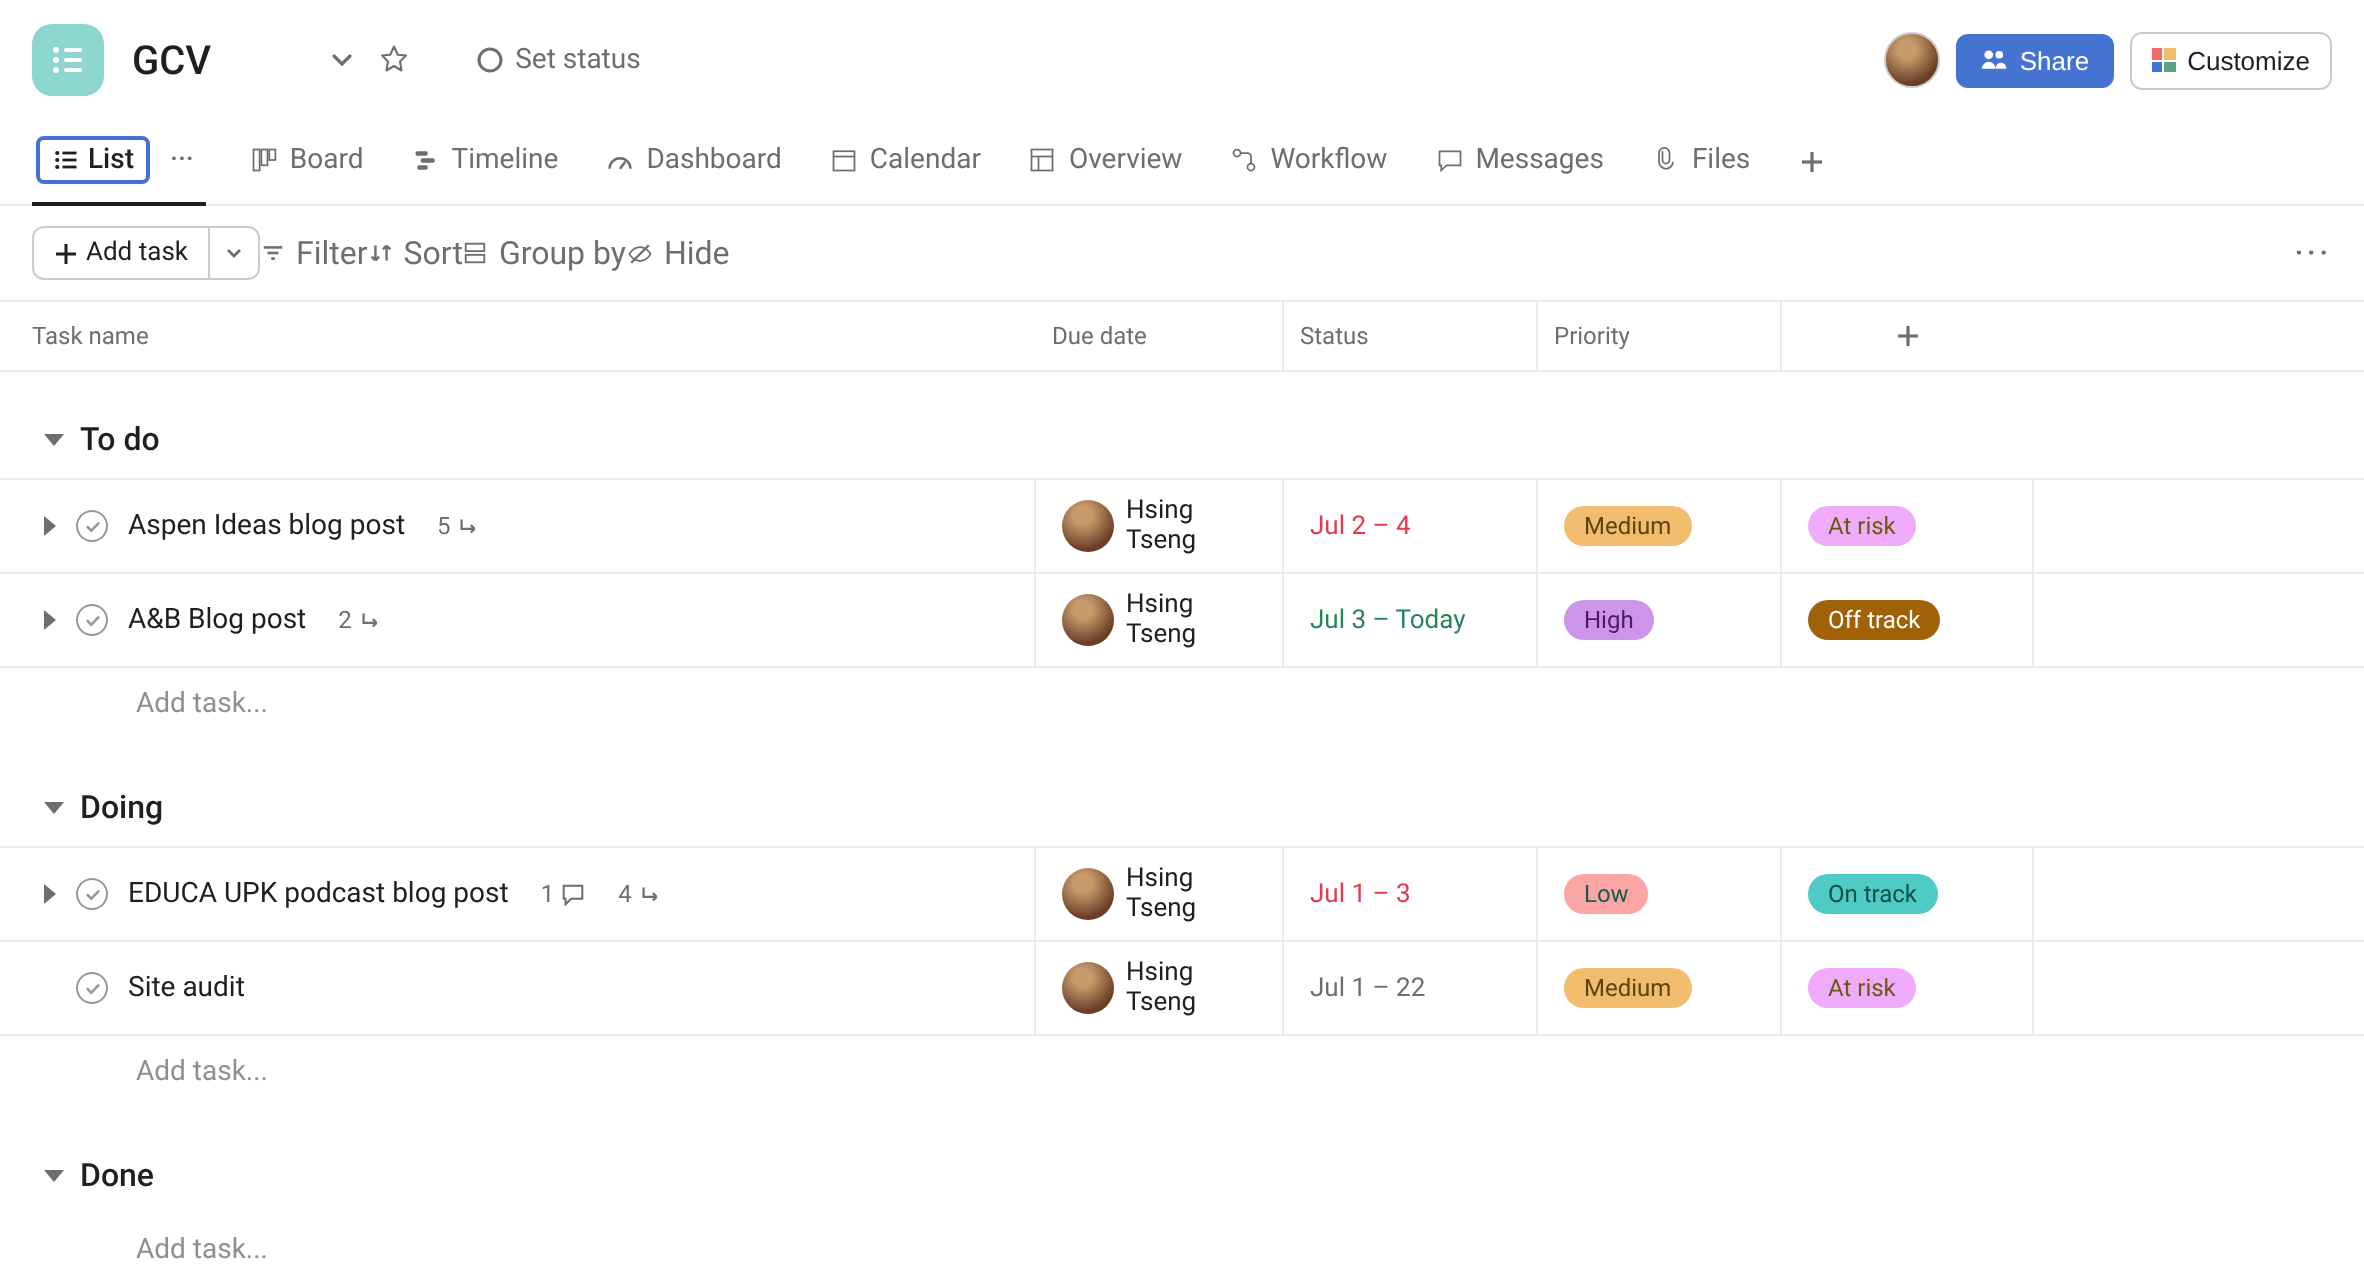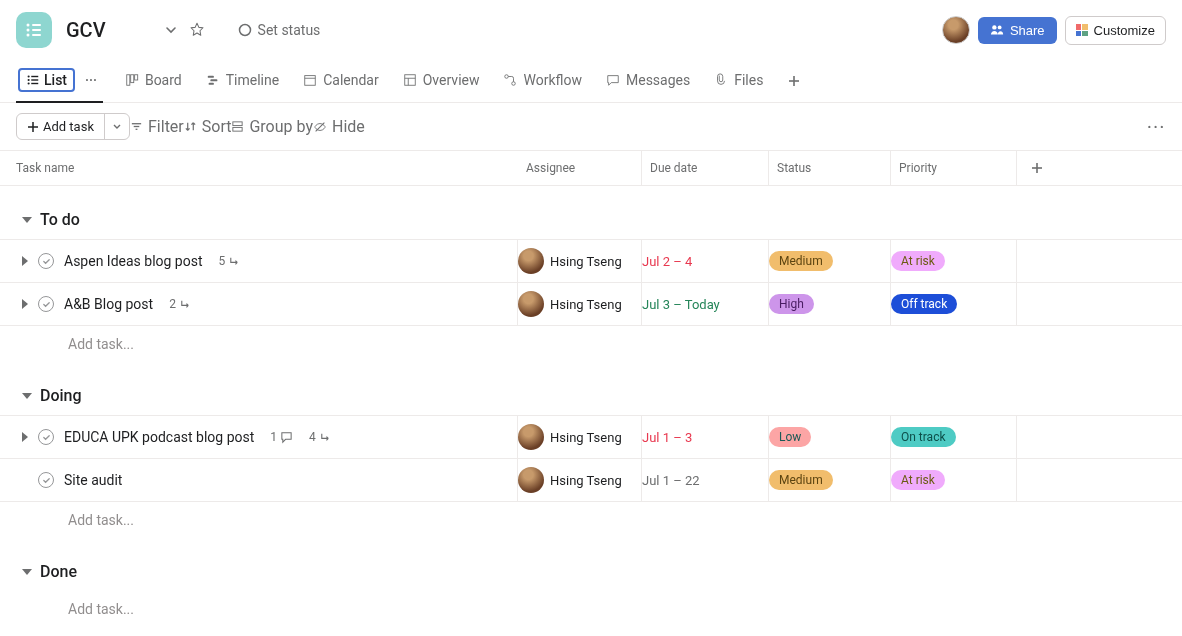--- a/index.html
+++ b/index.html
@@ -35,39 +35,39 @@
 .col-head > div:first-child { padding-left: 16px; border-right: none; }
 .col-head > div:last-child { border-right: none; display: flex; justify-content: center; }
 
 .section { padding-top: 18px; }
 .section-head { display: flex; align-items: center; gap: 8px; padding: 6px 16px 10px 22px; }
 .section-title { font-size: 16px; font-weight: 500; }
 .caret { width: 0; height: 0; border-left: 5px solid transparent; border-right: 5px solid transparent; border-top: 6px solid #6d6e6f; cursor: pointer; }
 .caret-r { width: 0; height: 0; border-top: 5px solid transparent; border-bottom: 5px solid transparent; border-left: 6px solid #6d6e6f; cursor: pointer; }
 
 .row { display: grid; grid-template-columns: 518px 124px 127px 122px 126px 40px; border-top: 1px solid #edeae9; }
-.row > div { padding: 8px 0; border-right: 1px solid #edeae9; display: flex; align-items: center; gap: 6px; min-height: 38px; }
+.row > div { padding: 8px 13px; border-right: 1px solid #edeae9; display: flex; align-items: center; gap: 6px; min-height: 38px; }
 .row > div:last-child { border-right: none; }
 .row > .namecell { border-right: 1px solid #edeae9; }
 .row-bottom { border-bottom: 1px solid #edeae9; }
 .namecell { padding-left: 22px !important; gap: 10px !important; }
 .sub { color: #6d6e6f; font-size: 12px; display: flex; align-items: center; gap: 3px; margin-left: 6px;}
 .check { width: 16px; height: 16px; border: 1.5px solid #969799; border-radius: 50%; display: flex; align-items: center; justify-content: center; flex-shrink: 0; }
 .check svg { width: 9px; height: 9px; }
 .assignee { display: flex; align-items: center; gap: 8px; font-size: 13px; }
 .av-sm { width: 26px; height: 26px; border-radius: 50%; background: radial-gradient(circle at 40% 30%, #c79a6b 20%, #6a3f26 70%); flex-shrink: 0; }
 .date-red { color: #e8384f; font-size: 13px; }
 .date-muted { color: #6d6e6f; font-size: 13px; }
 .date-green { color: #258559; font-size: 13px; }
 .pill { padding: 3px 10px; border-radius: 12px; font-size: 12px; font-weight: 400; display: inline-block; }
 .p-med { background: #f1bd6c; color: #5c4410; }
 .p-high { background: #cd95ea; color: #4a1d63; }
 .p-low { background: #fca5a5; color: #1a5a56; }
 .s-risk { background: #f0abfc; color: #6b5b12; }
-.s-off { background: #1d4ed8; color: #fff; }
+.s-off { background: #a16207; color: #fff; }
 .s-on { background: #4ecbc4; color: #0d4f4a; }
 .addtask-row { padding: 10px 16px 10px 68px; color: #918e8e; cursor: pointer; font-size: 14px; }
 svg { display: block; }
 </style>
 </head>
 <body>
 
 <div class="header">
   <div class="proj-icon">
     <svg width="20" height="20" viewBox="0 0 20 20" fill="none">
@@ -146,20 +146,27 @@
   <div class="tab">
       <svg width="14" height="14" viewBox="0 0 16 16">
         <rect x="2" y="3" width="7" height="2.5" rx="1" fill="#6d6e6f"></rect>
         <rect x="5" y="7" width="8" height="2.5" rx="1" fill="#6d6e6f"></rect>
         <rect x="3" y="11" width="6" height="2.5" rx="1" fill="#6d6e6f"></rect>
       </svg>
       <span>Timeline</span>
     </div>
   <div class="tab">
       <svg width="14" height="14" viewBox="0 0 16 16">
+        <path d="M2 13a6 6 0 0112 0" stroke="#6d6e6f" fill="none" stroke-width="1.4"></path>
+        <line x1="8" y1="13" x2="11" y2="9" stroke="#6d6e6f" stroke-width="1.4"></line>
+      </svg>
+      <span>Dashboard</span>
+    </div>
+  <div class="tab">
+      <svg width="14" height="14" viewBox="0 0 16 16">
         <rect x="2" y="3" width="12" height="11" stroke="#6d6e6f" fill="none"></rect>
         <line x1="2" y1="6" x2="14" y2="6" stroke="#6d6e6f"></line>
       </svg>
       <span>Calendar</span>
     </div>
   <div class="tab">
       <svg width="14" height="14" viewBox="0 0 16 16">
         <rect x="2" y="2" width="12" height="12" stroke="#6d6e6f" fill="none"></rect>
         <line x1="2" y1="6" x2="14" y2="6" stroke="#6d6e6f"></line>
         <line x1="6" y1="6" x2="6" y2="14" stroke="#6d6e6f"></line>
@@ -235,21 +242,20 @@
         <path d="M2 8s2-4 6-4 6 4 6 4-2 4-6 4-6-4-6-4z" stroke="#6d6e6f" fill="none"></path>
         <line x1="3" y1="13" x2="13" y2="3" stroke="#6d6e6f" stroke-width="1.3"></line>
       </svg>
       <span>Hide</span>
     </div>
   <div class="overflow">···</div>
 </div>
 
 <div class="col-head">
   <div>Task name</div>
-  <div>Assignee</div>
   <div>Due date</div>
   <div>Status</div>
   <div>Priority</div>
   <div>
       <svg width="14" height="14" viewBox="0 0 14 14">
         <line x1="7" y1="2" x2="7" y2="12" stroke="#6d6e6f" stroke-width="1.6"></line>
         <line x1="2" y1="7" x2="12" y2="7" stroke="#6d6e6f" stroke-width="1.6"></line>
       </svg>
     </div>
 </div>

